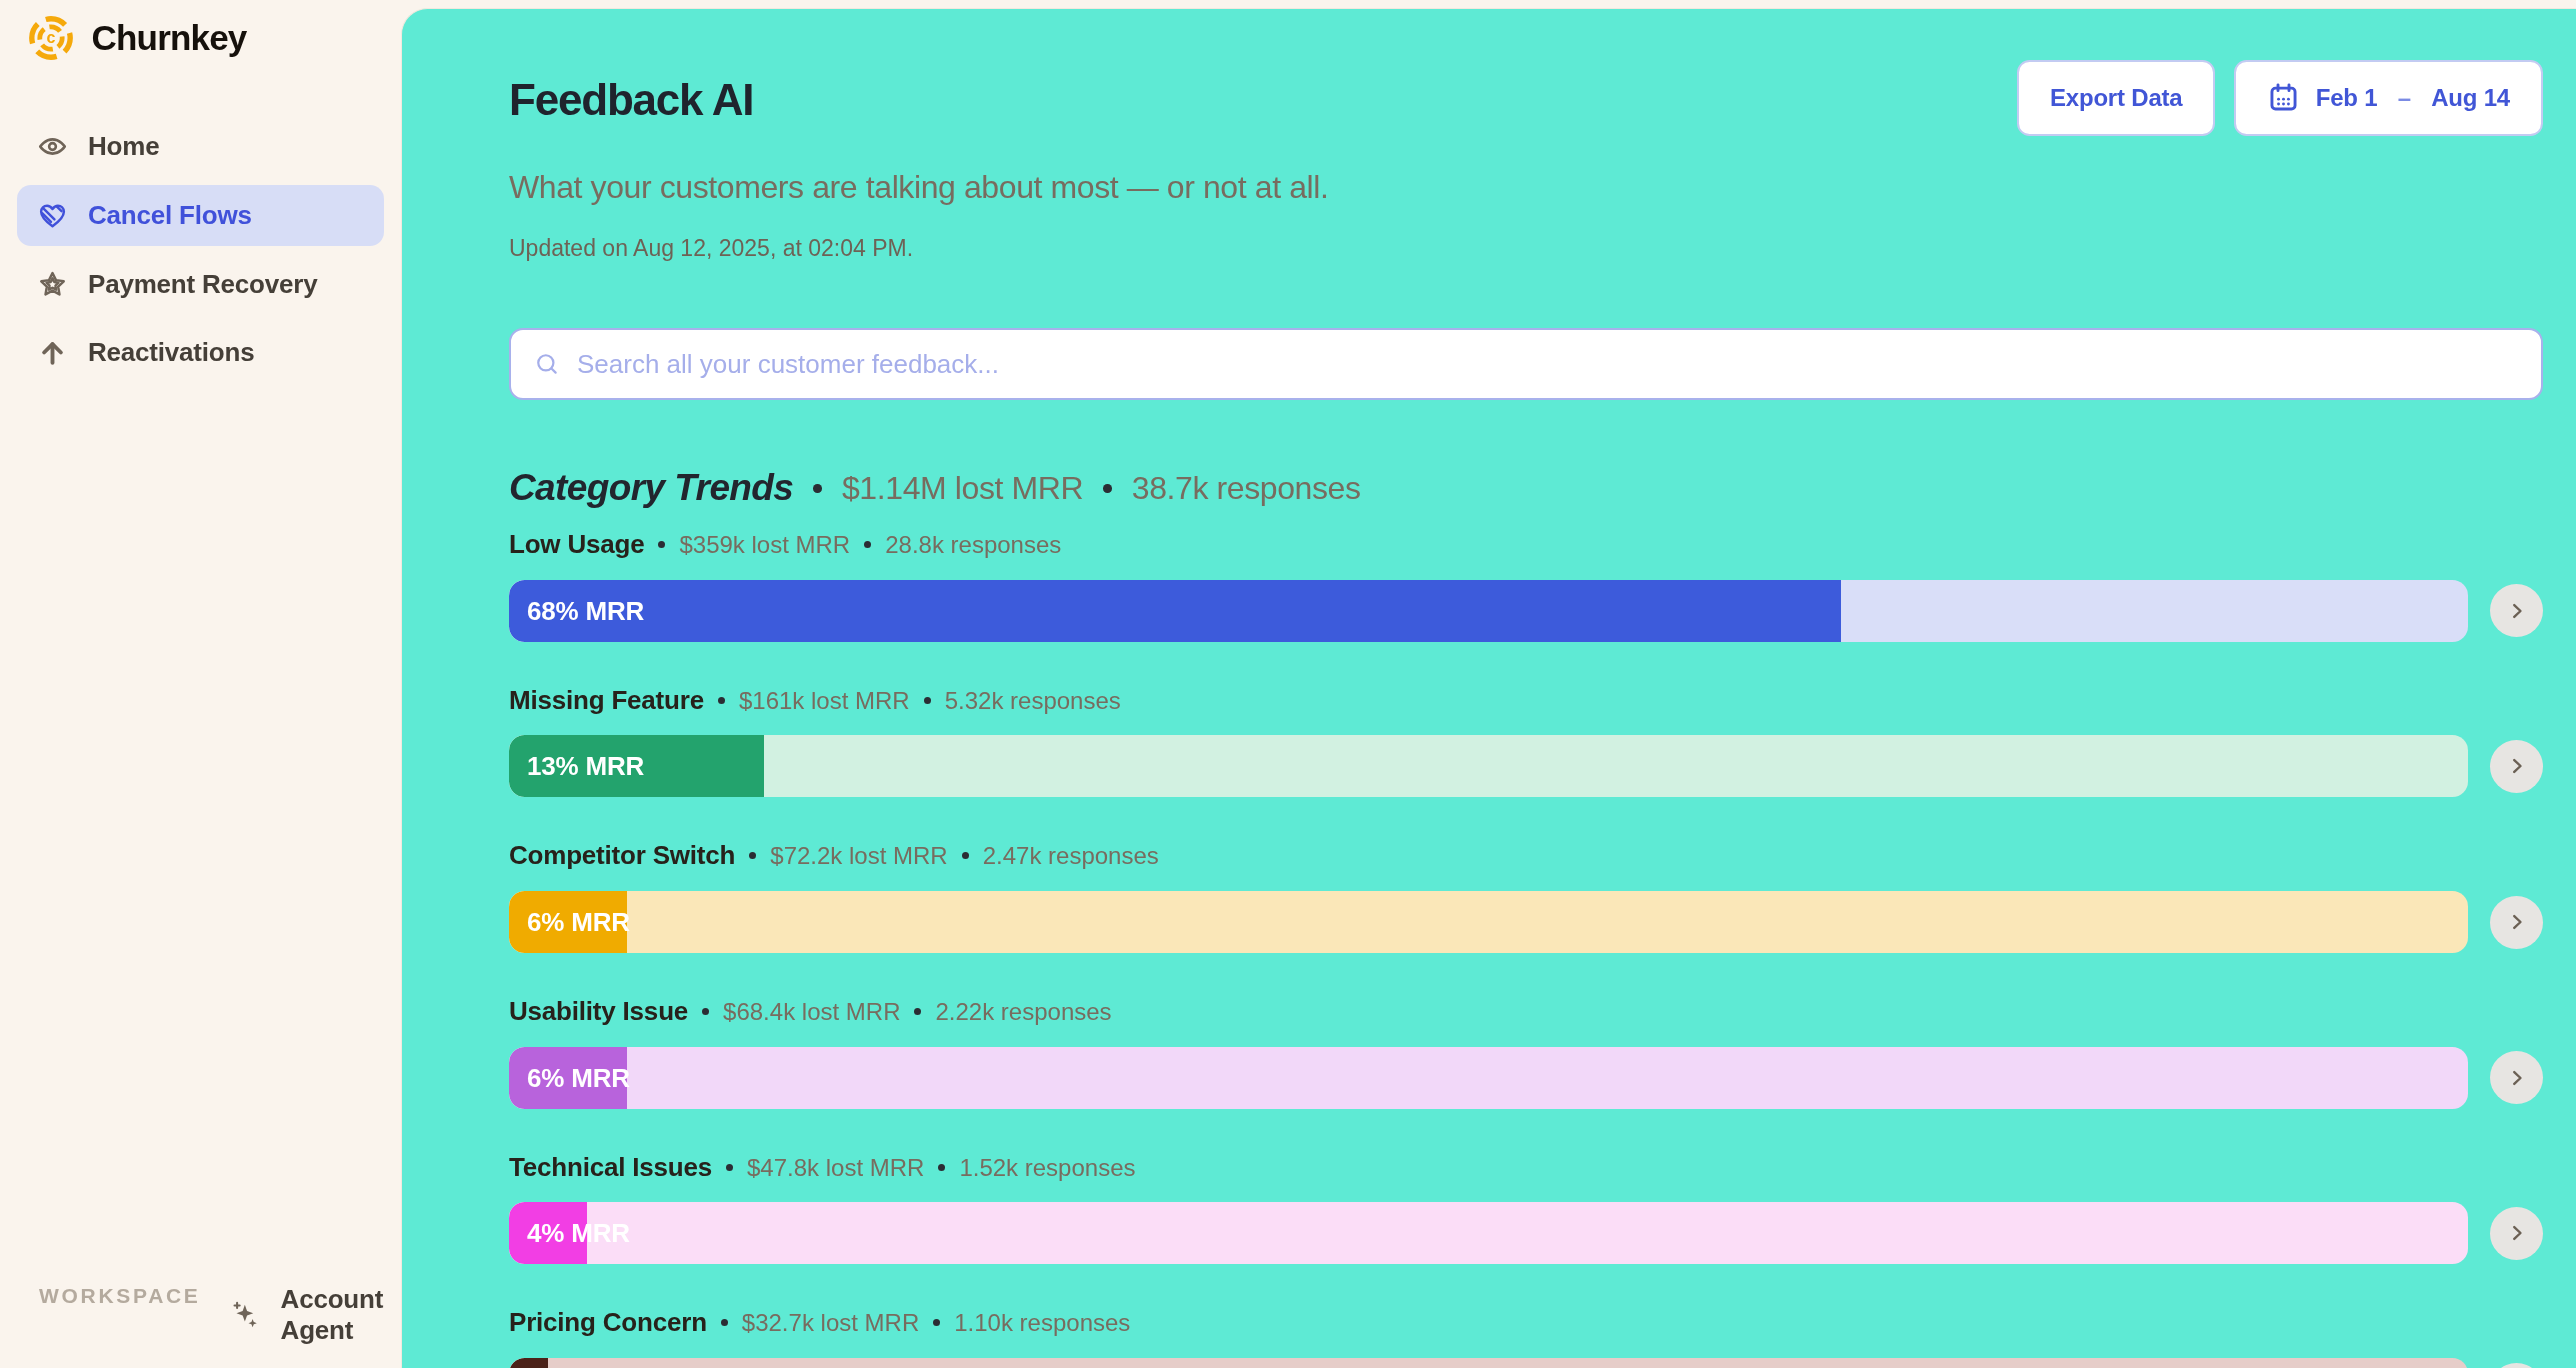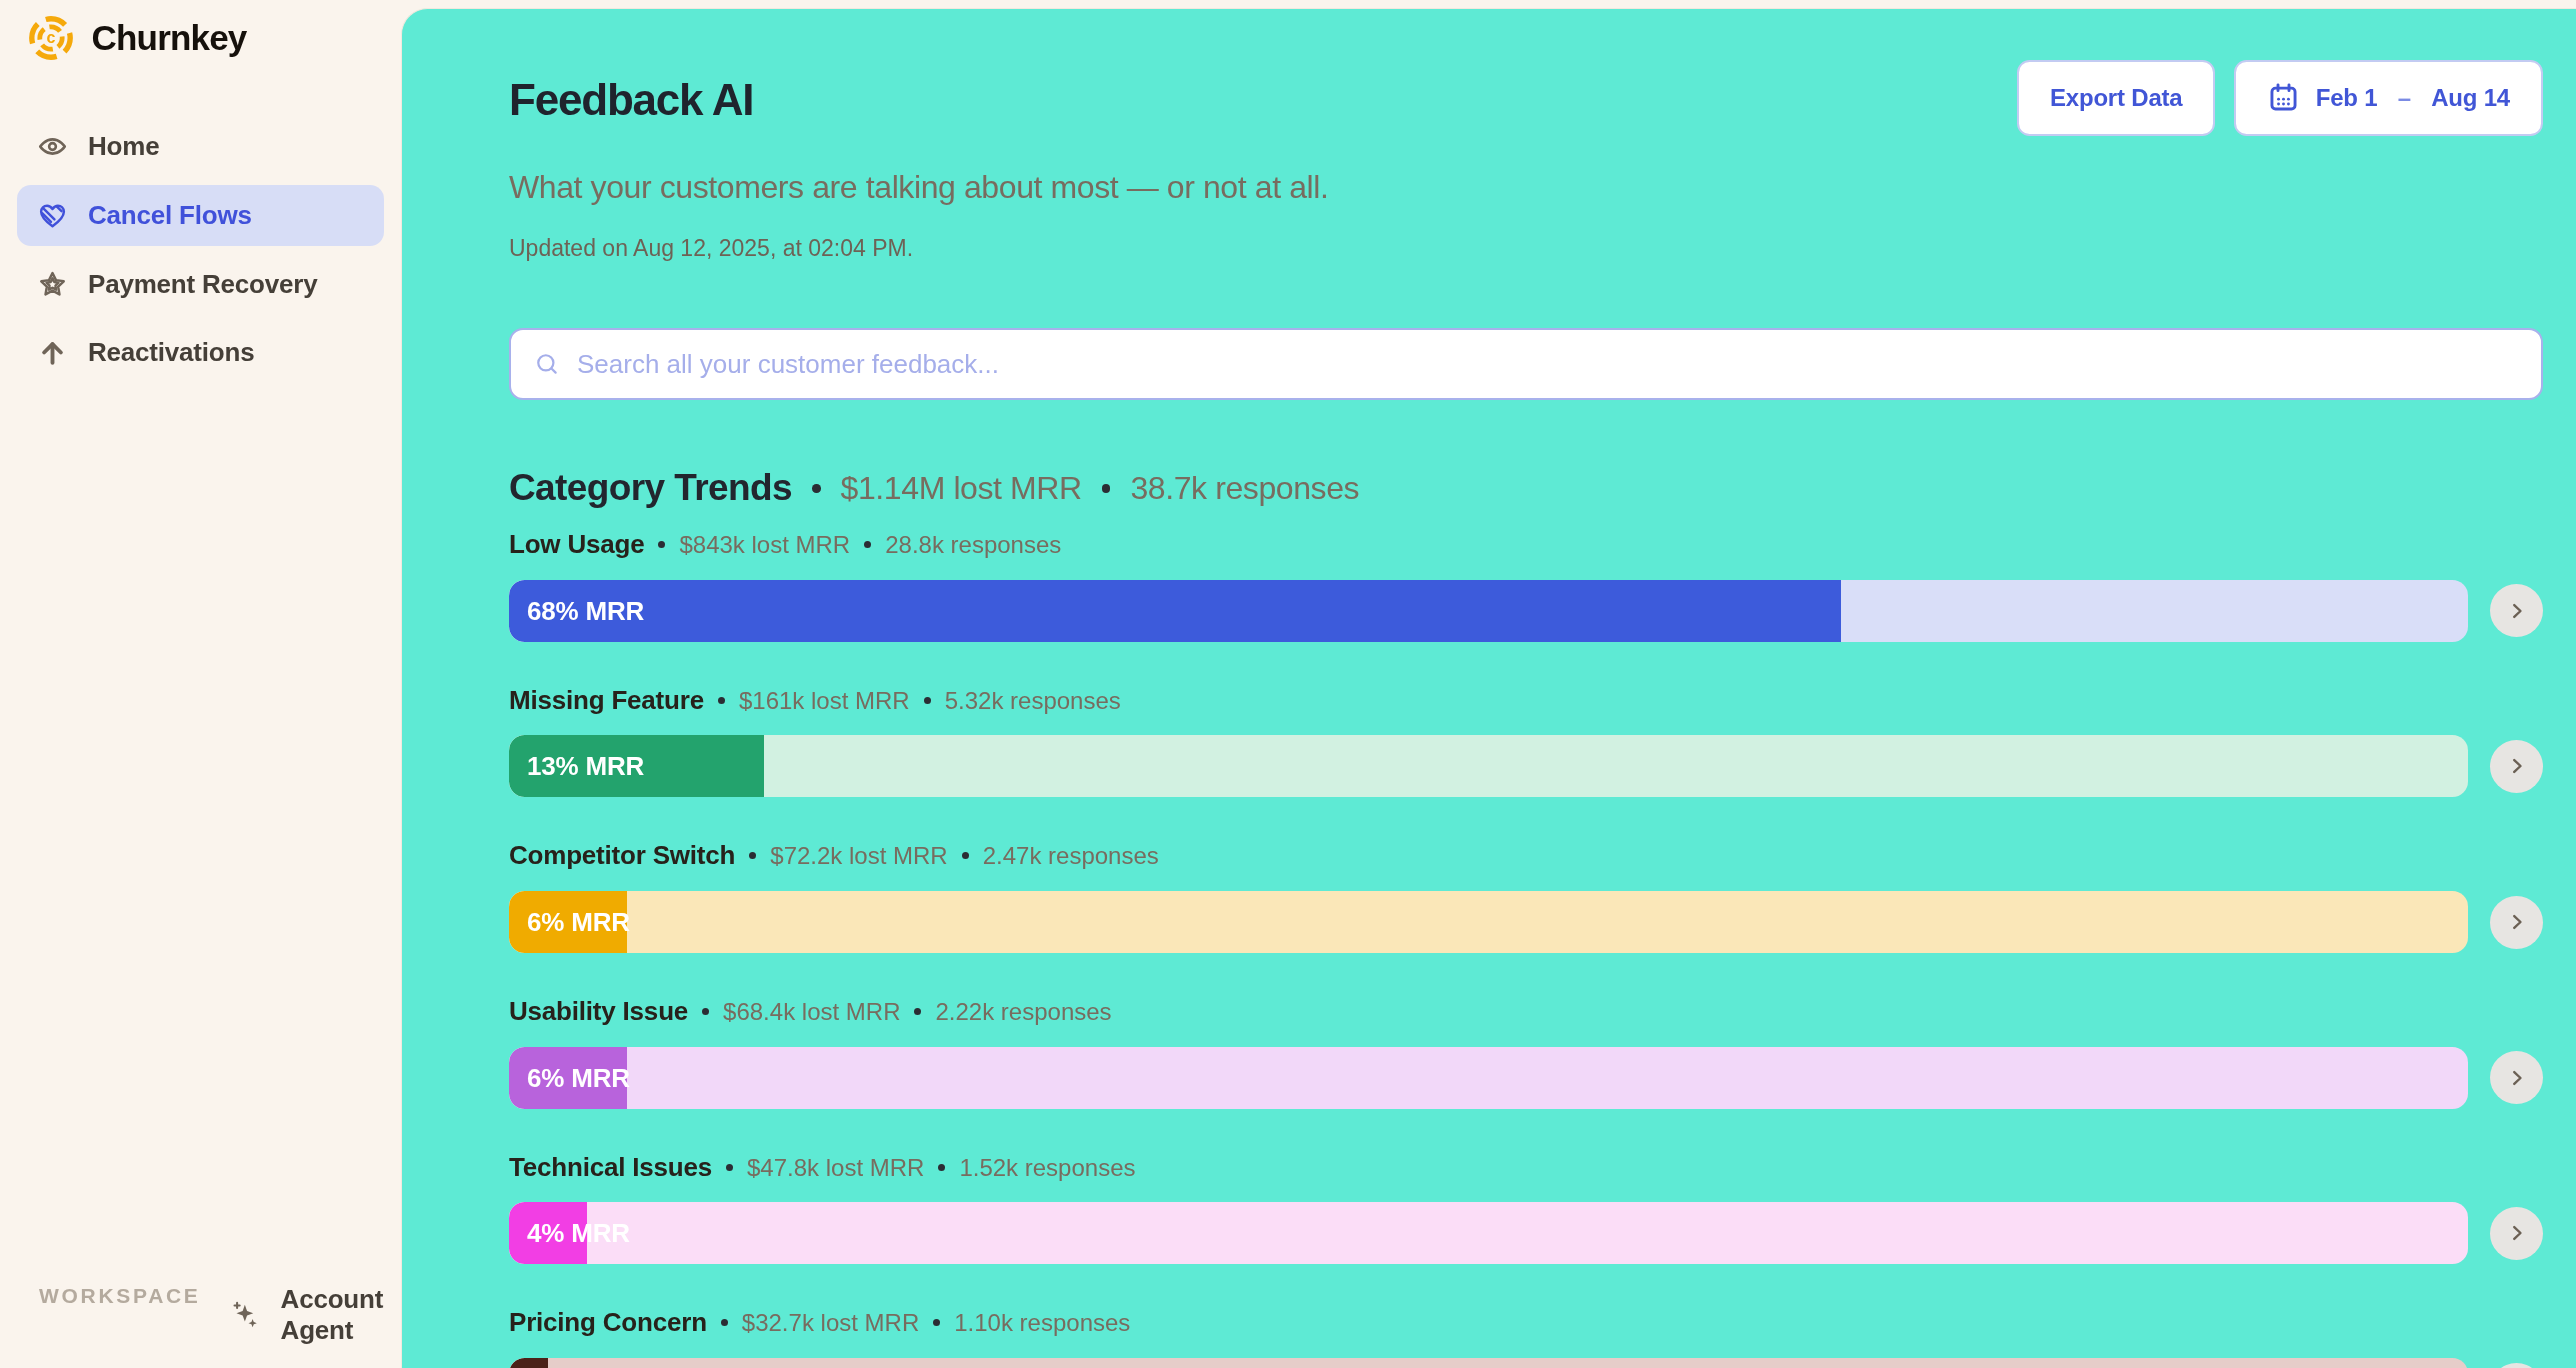--- a/index.html
+++ b/index.html
@@ -60,21 +60,21 @@
     border:2.3px solid #A8B1EC;border-radius:14px;
     display:flex;align-items:center;gap:14px;padding:0 22px;background:#fff;
   }
   .search input{
     flex:1;border:none;outline:none;background:transparent;
     font-family:inherit;font-size:26px;color:#3C3C46;
   }
   .search input::placeholder{color:#A5AEEA;font-weight:500;}
   
   .section-heading{margin-top:67px;display:flex;align-items:center;gap:20px;}
-  .section-title{font-size:37px;font-weight:700;color:#22262E;letter-spacing:-0.6px;}
+  .section-title{font-size:37px;font-weight:700;color:#22262E;letter-spacing:-0.6px;font-style:italic;}
   .section-stat{font-size:32px;font-weight:500;color:#786C5F;letter-spacing:-0.4px;}
   .dot{width:8.6px;height:8.6px;border-radius:50%;background:#2B2D34;flex:0 0 auto;}
   
   .rows{margin-top:18.7px;}
   .row{margin-bottom:42px;}
   .row-meta{display:flex;align-items:center;gap:14px;line-height:33px;margin-bottom:18.7px;}
   .row-meta .dot{width:7px;height:7px;}
   .row-name{font-size:26px;font-weight:700;color:#27221B;letter-spacing:-0.2px;}
   .row-stat{font-size:24px;font-weight:500;color:#786C5F;}
   .bar-line{display:flex;align-items:center;}
@@ -237,21 +237,21 @@
     <span class="dot"></span>
     <span class="section-stat">38.7k responses</span>
   </div>
 
   <div class="rows">
 
     <div class="row">
       <div class="row-meta">
         <span class="row-name">Low Usage</span>
         <span class="dot"></span>
-        <span class="row-stat">$843k lost MRR</span>
+        <span class="row-stat">$359k lost MRR</span>
         <span class="dot"></span>
         <span class="row-stat">28.8k responses</span>
       </div>
       <div class="bar-line">
         <div class="track" style="background-color: rgb(217, 222, 248);">
           <div class="fill" style="background-color: rgb(61, 91, 219); width: 68%;"></div>
           <span class="bar-label">68% MRR</span>
         </div>
         <button class="chev">
           <svg viewBox="0 0 24 24" width="22" height="22" fill="none" stroke="#6B6054" stroke-width="2.6" stroke-linecap="round" stroke-linejoin="round">

